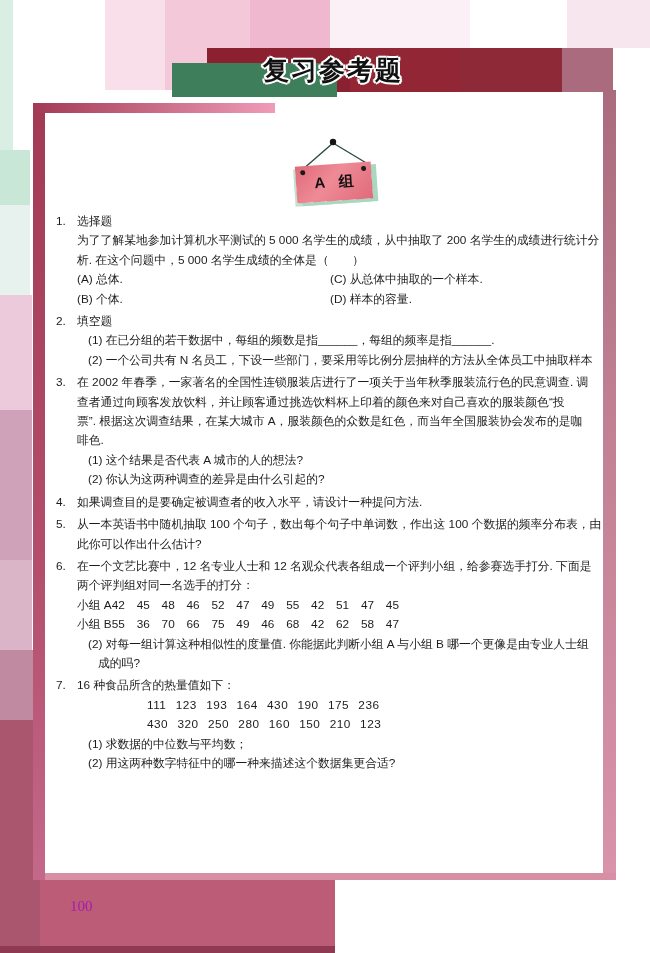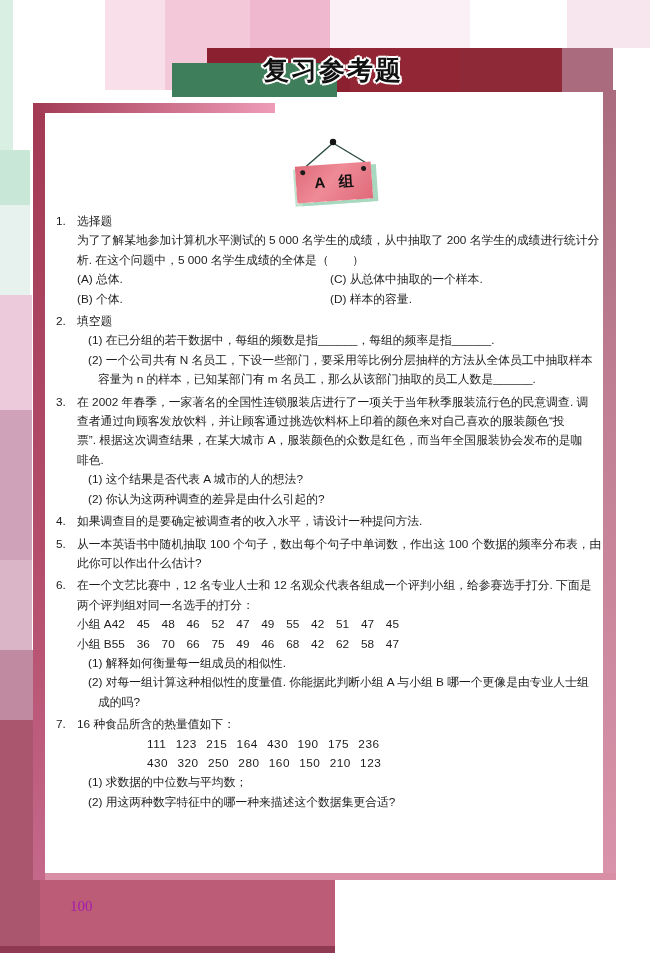--- a/index.html
+++ b/index.html
@@ -98,44 +98,42 @@
     <div class="optgrid">
       <div class="line">(A) 总体.</div>
       <div class="line">(C) 从总体中抽取的一个样本.</div>
       <div class="line">(B) 个体.</div>
       <div class="line">(D) 样本的容量.</div>
     </div>
 
     <div class="line qfirst"><span class="qnum">2.</span><span>填空题</span></div>
     <div class="line l2">(1) 在已分组的若干数据中，每组的频数是指______，每组的频率是指______.</div>
     <div class="line l2">(2) 一个公司共有 N 名员工，下设一些部门，要采用等比例分层抽样的方法从全体员工中抽取样本</div>
-    <div class="line l3">容量为 n 的样本，已知某部门有 m 名员工，那么从该部门抽取的员工人数是______.</div>
 
     <div class="line qfirst"><span class="qnum">3.</span><span>在 2002 年春季，一家著名的全国性连锁服装店进行了一项关于当年秋季服装流行色的民意调查. 调</span></div>
     <div class="line l1">查者通过向顾客发放饮料，并让顾客通过挑选饮料杯上印着的颜色来对自己喜欢的服装颜色“投</div>
     <div class="line l1">票”. 根据这次调查结果，在某大城市 A，服装颜色的众数是红色，而当年全国服装协会发布的是咖</div>
     <div class="line l1">啡色.</div>
     <div class="line l2">(1) 这个结果是否代表 A 城市的人的想法?</div>
     <div class="line l2">(2) 你认为这两种调查的差异是由什么引起的?</div>
 
     <div class="line qfirst"><span class="qnum">4.</span><span>如果调查目的是要确定被调查者的收入水平，请设计一种提问方法.</span></div>
 
     <div class="line qfirst"><span class="qnum">5.</span><span>从一本英语书中随机抽取 100 个句子，数出每个句子中单词数，作出这 100 个数据的频率分布表，由</span></div>
     <div class="line l1">此你可以作出什么估计?</div>
 
     <div class="line qfirst"><span class="qnum">6.</span><span>在一个文艺比赛中，12 名专业人士和 12 名观众代表各组成一个评判小组，给参赛选手打分. 下面是</span></div>
     <div class="line l1">两个评判组对同一名选手的打分：</div>
     <div class="line l1"><span>小组 A</span><span class="scores">42 45 48 46 52 47 49 55 42 51 47 45</span></div>
     <div class="line l1"><span>小组 B</span><span class="scores">55 36 70 66 75 49 46 68 42 62 58 47</span></div>
-    <div class="line l2">(1) 解释如何衡量每一组成员的相似性.</div>
     <div class="line l2">(2) 对每一组计算这种相似性的度量值. 你能据此判断小组 A 与小组 B 哪一个更像是由专业人士组</div>
     <div class="line l3">成的吗?</div>
 
     <div class="line qfirst"><span class="qnum">7.</span><span>16 种食品所含的热量值如下：</span></div>
-    <div class="line numrow">111  123  215  164  430  190  175  236</div>
+    <div class="line numrow">111  123  193  164  430  190  175  236</div>
     <div class="line numrow">430  320  250  280  160  150  210  123</div>
     <div class="line l2">(1) 求数据的中位数与平均数；</div>
     <div class="line l2">(2) 用这两种数字特征中的哪一种来描述这个数据集更合适?</div>
 
   </div>
 
   <div class="page-number">100</div>
 
 </div>
 

